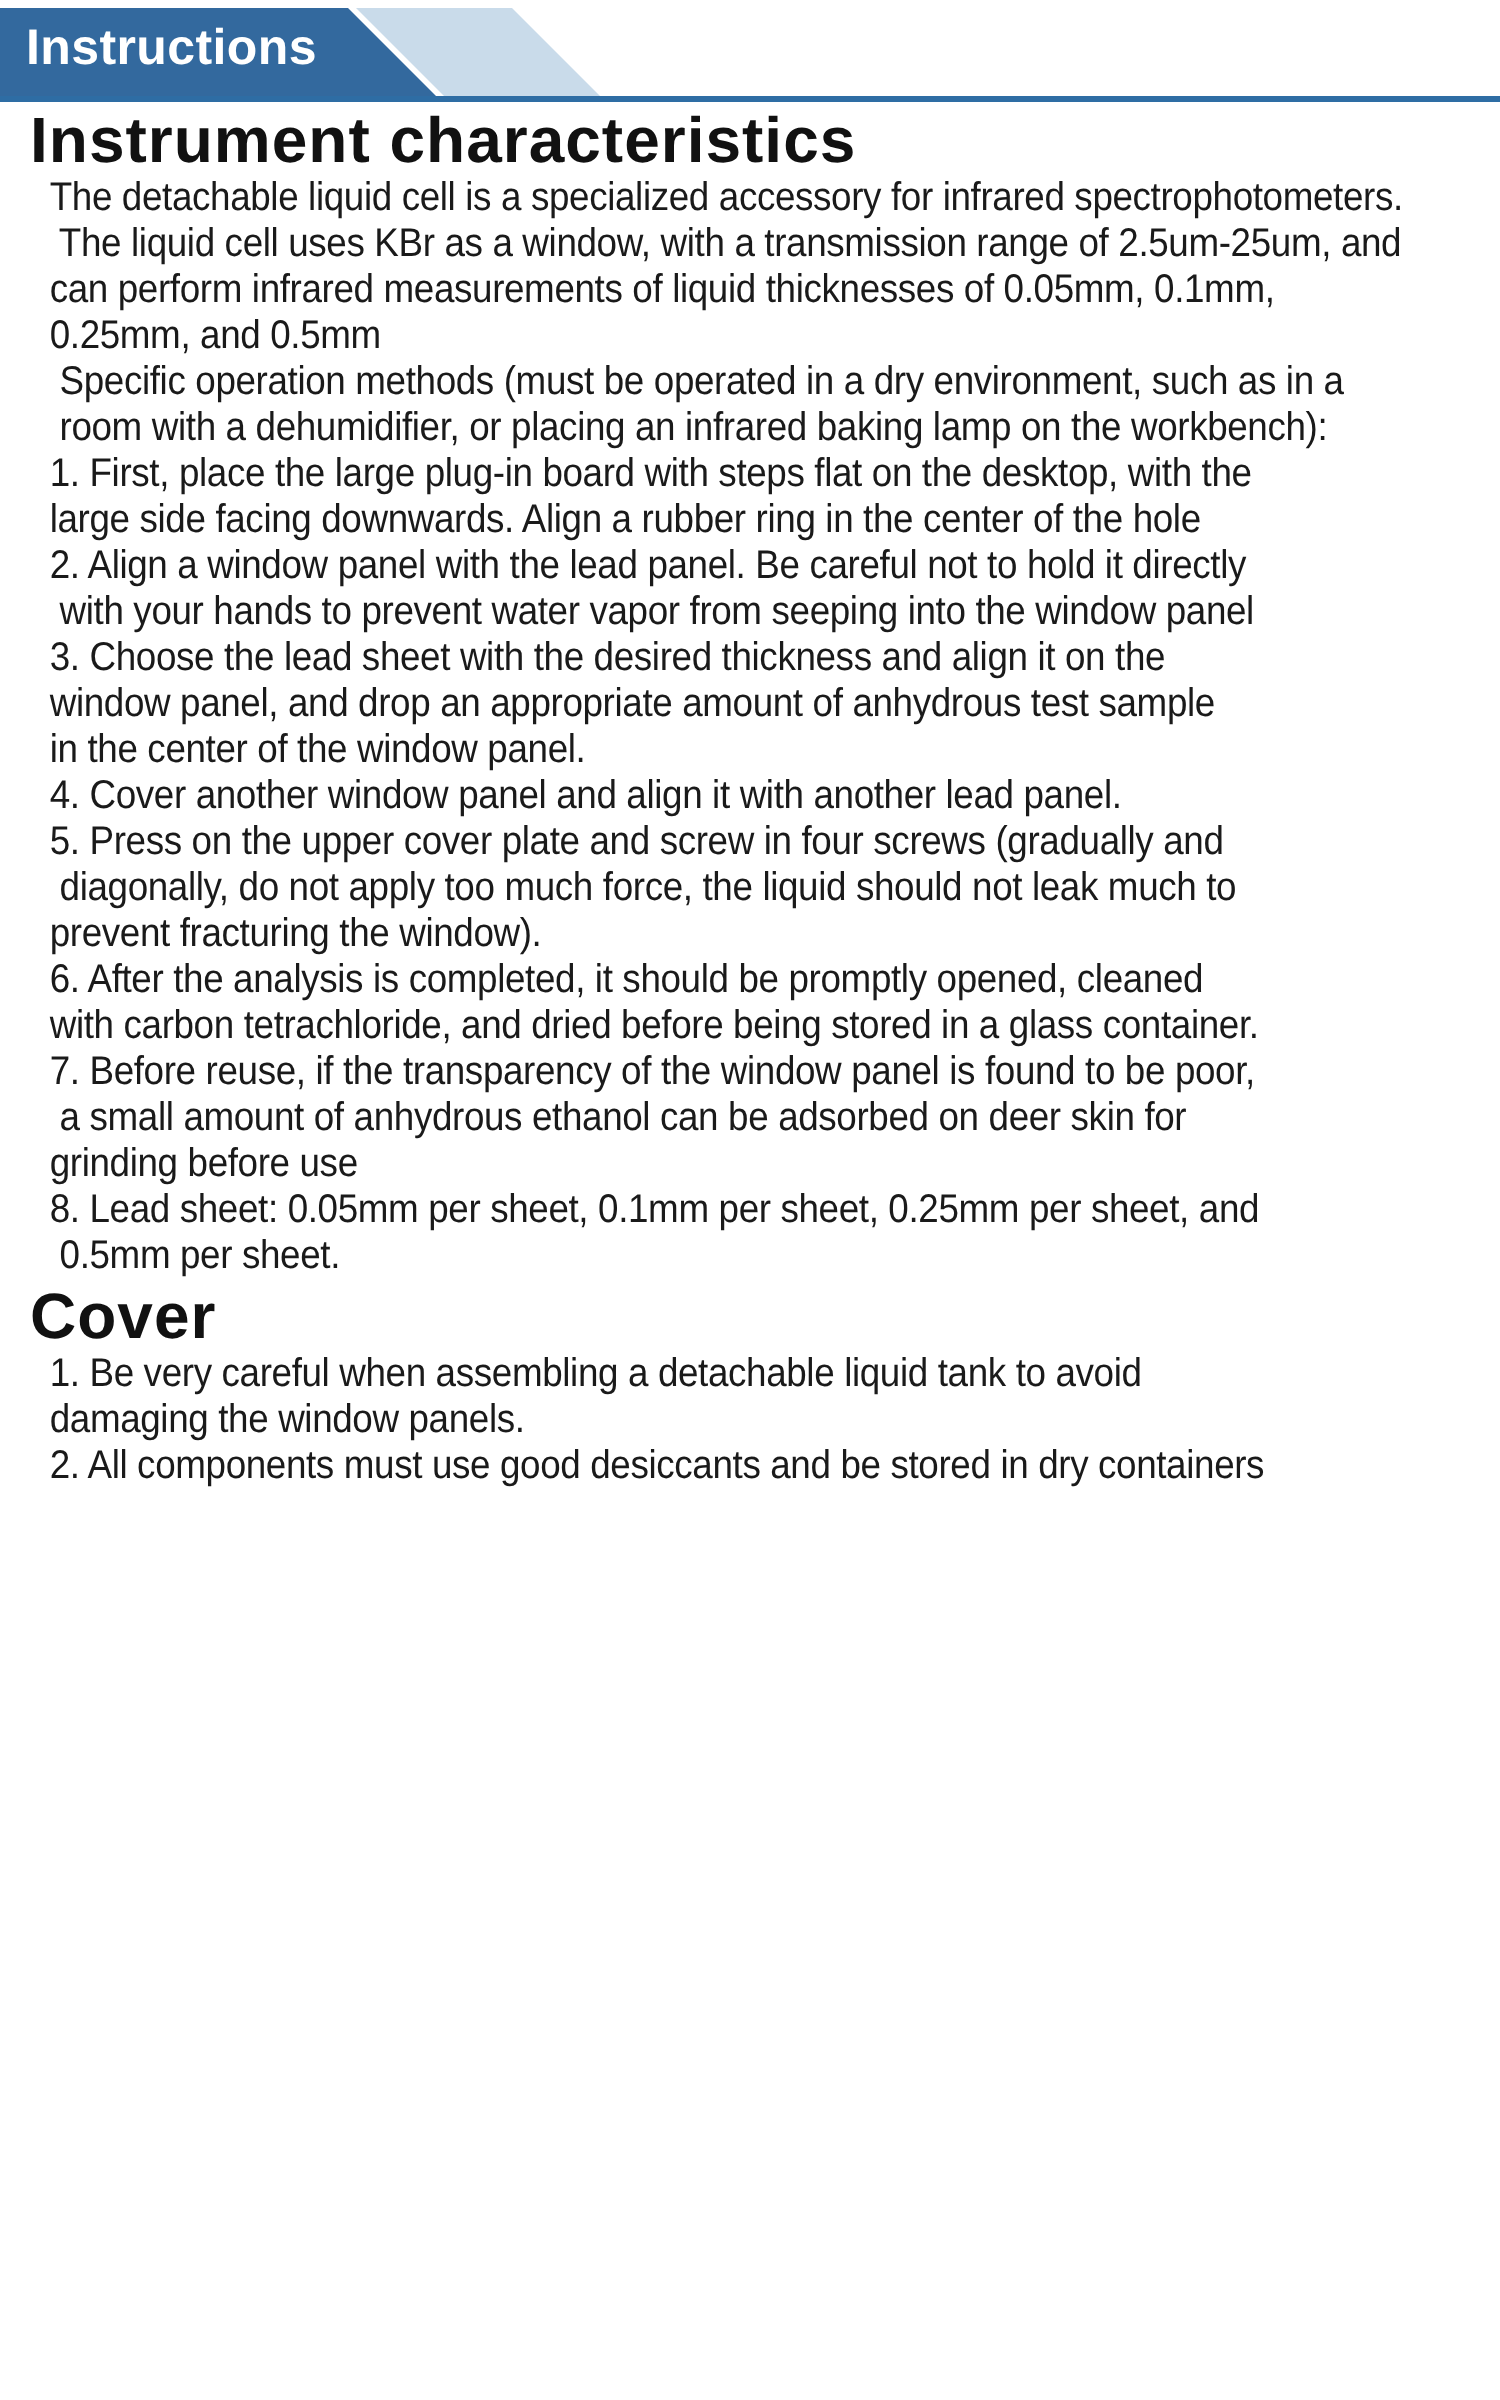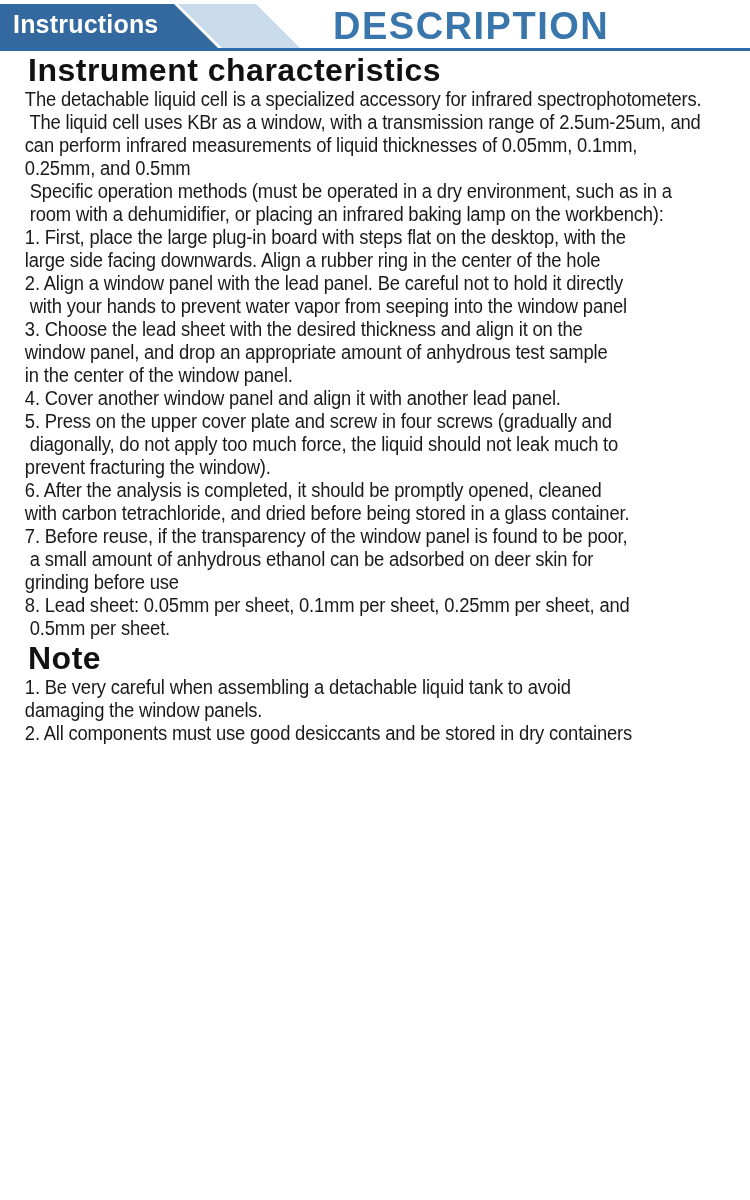--- a/index.html
+++ b/index.html
@@ -28,21 +28,21 @@
     font-size:38px; font-weight:bold; letter-spacing:1.5px;
     color:var(--title-blue,#3876AC);
   }
   .header-rule {
     position:absolute; left:0; top:48px; width:750px; height:3px;
     background:var(--rule-blue,#2E6DA4);
   }
   
   .content { position:relative; }
   h2.sec {
-    margin:0; padding-left:28px; font-size:32px; line-height:36px;
+    margin:0; padding-left:15px; font-size:32px; line-height:36px;
     font-weight:bold; letter-spacing:0.5px; color:#111111;
   }
   p.body {
     margin:0; padding-left:27px; font-size:20px; line-height:23px;
     white-space:pre; letter-spacing:-0.2px;
     transform:scaleX(0.92); transform-origin:0 0;
   }
   .h1 { margin-top:67px; }
   .p1 { margin-top:6px; }
   .h2 { margin-top:44px; }
@@ -61,21 +61,20 @@
 </style>
 </head>
 <body>
 
 <div class="page">
 
   <div class="header">
     <div class="banner-light"></div>
     <div class="banner-dark"></div>
     <span class="banner-label">Instructions</span>
-    <h1 class="page-title">DESCRIPTION</h1>
     <div class="header-rule"></div>
   </div>
 
   <div class="content">
 
     <section>
       <h2 class="sec h1">Instrument characteristics</h2>
       <p class="body p1">The detachable liquid cell is a specialized accessory for infrared spectrophotometers.
  The liquid cell uses KBr as a window, with a transmission range of 2.5um-25um, and
 can perform infrared measurements of liquid thicknesses of 0.05mm, 0.1mm,
@@ -99,20 +98,20 @@
       <p class="body i6">6. After the analysis is completed, it should be promptly opened, cleaned
 with carbon tetrachloride, and dried before being stored in a glass container.</p>
       <p class="body i7">7. Before reuse, if the transparency of the window panel is found to be poor,
  a small amount of anhydrous ethanol can be adsorbed on deer skin for
 grinding before use</p>
       <p class="body i8">8. Lead sheet: 0.05mm per sheet, 0.1mm per sheet, 0.25mm per sheet, and
  0.5mm per sheet.</p>
     </section>
 
     <section>
-      <h2 class="sec h3">Note</h2>
+      <h2 class="sec h3">Cover</h2>
       <p class="body n1">1. Be very careful when assembling a detachable liquid tank to avoid
 damaging the window panels.</p>
       <p class="body n2">2. All components must use good desiccants and be stored in dry containers</p>
     </section>
 
   </div>
 </div>
 
 </body></html>

